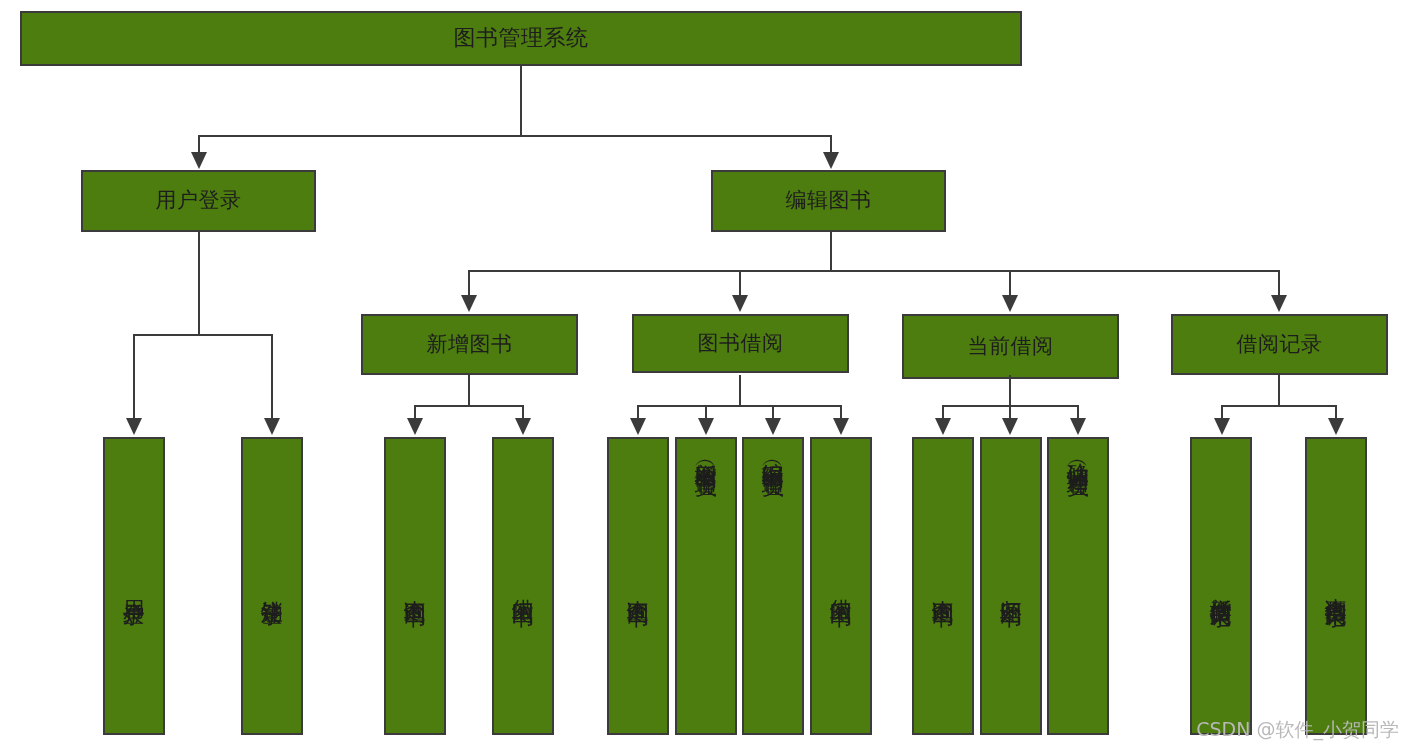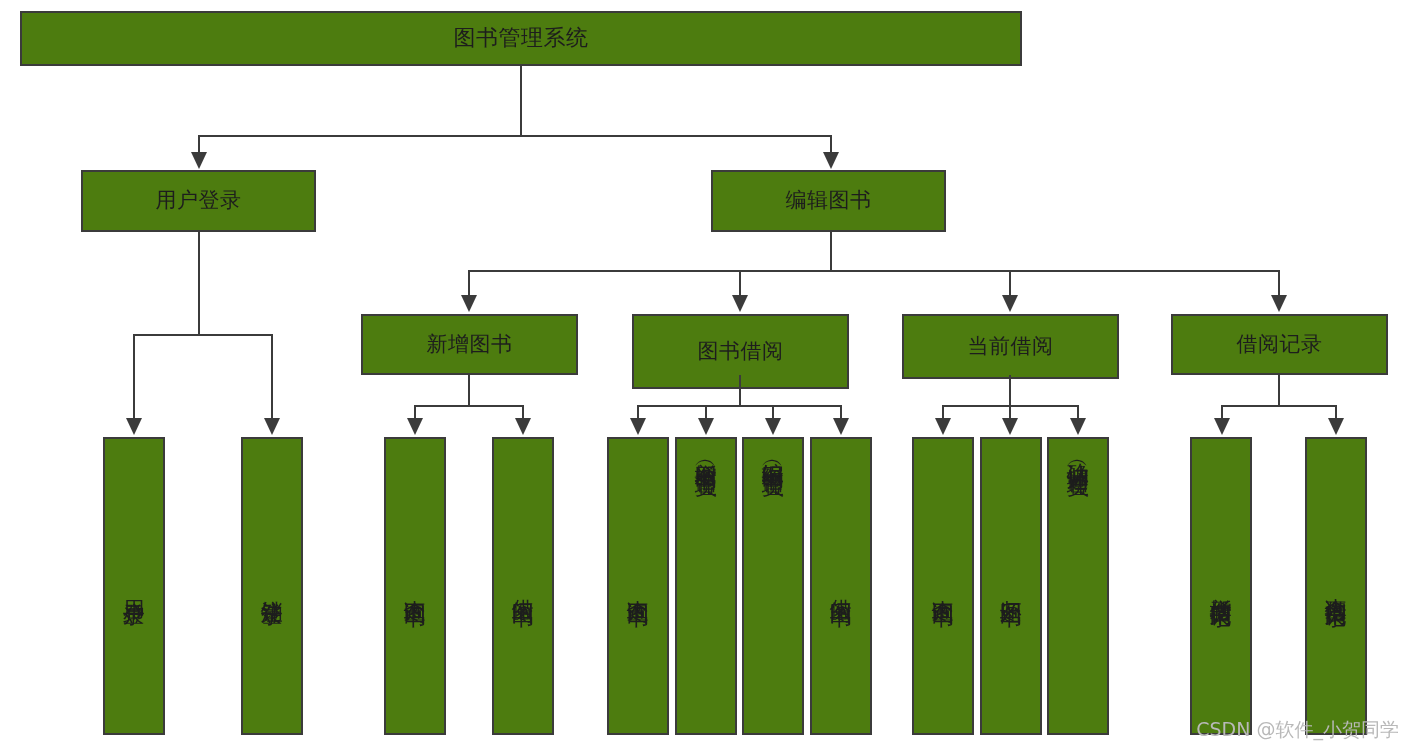--- a/index.html
+++ b/index.html
@@ -158,21 +158,21 @@
   <div class="vline" style="left:522px; top:405px; height:15px;"></div>
   <div class="arrow" style="left:515px; top:418px;"></div>
 
   <div class="node vert centered" style="left:384px; top:437px; width:62px; height:298px;">
     <span class="label">查询图书</span>
   </div>
   <div class="node vert centered" style="left:492px; top:437px; width:62px; height:298px;">
     <span class="label">借阅图书</span>
   </div>
 
-  <div class="node horiz" style="left:632px; top:314px; width:217px; height:75px;">
+  <div class="node horiz" style="left:632px; top:314px; width:217px; height:59px;">
     <span class="label">图书借阅</span>
   </div>
   <div class="vline" style="left:739px; top:375px; height:31px;"></div>
   <div class="hline" style="left:637px; top:405px; width:205px;"></div>
   <div class="vline" style="left:637px; top:405px; height:15px;"></div>
   <div class="arrow" style="left:630px; top:418px;"></div>
   <div class="vline" style="left:705px; top:405px; height:15px;"></div>
   <div class="arrow" style="left:698px; top:418px;"></div>
   <div class="vline" style="left:772px; top:405px; height:15px;"></div>
   <div class="arrow" style="left:765px; top:418px;"></div>

